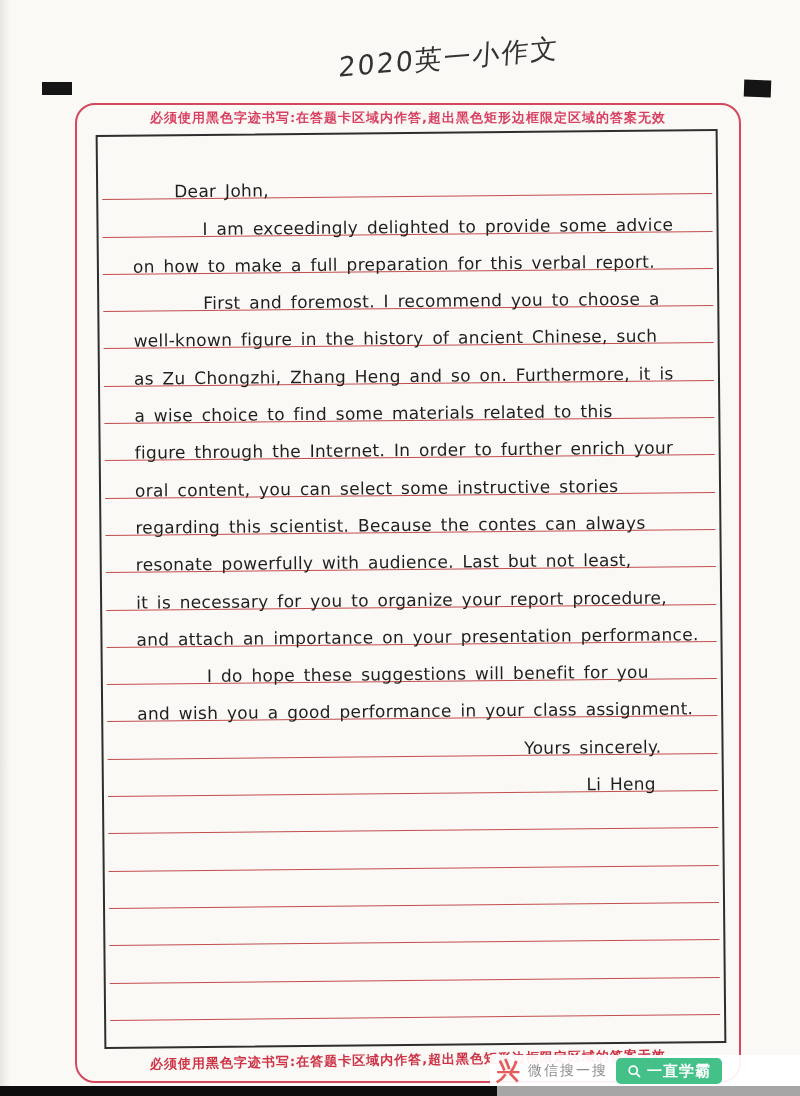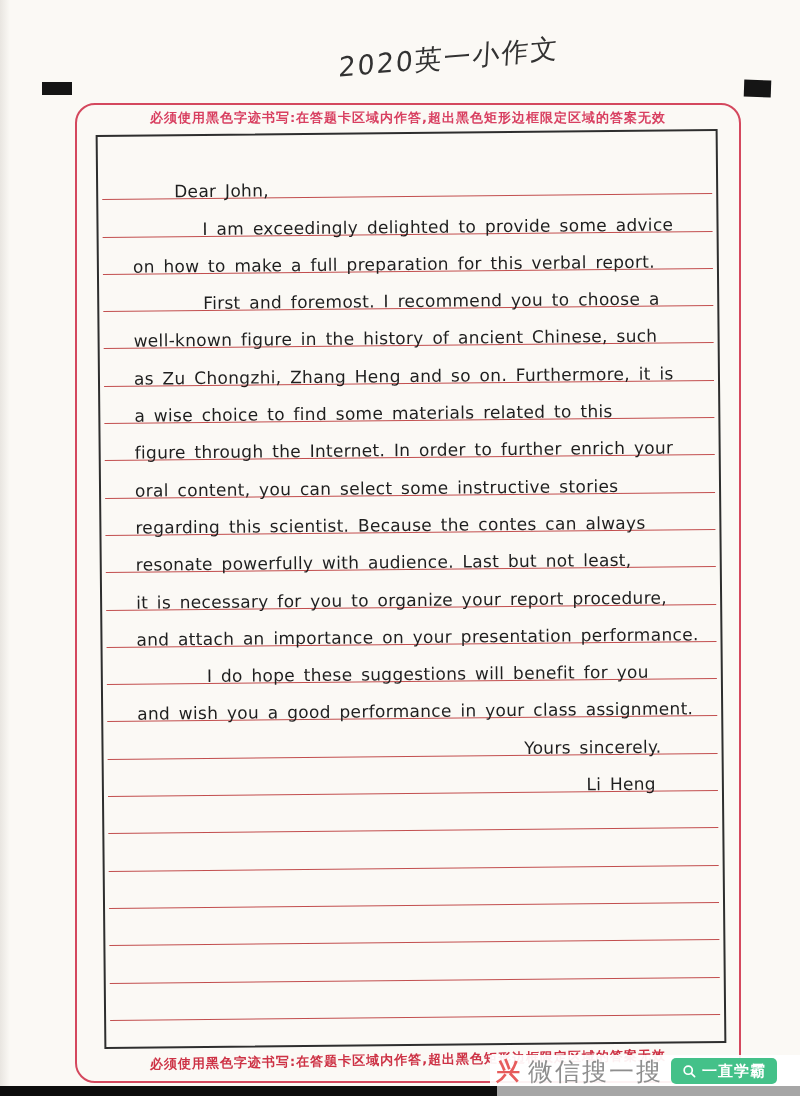--- a/index.html
+++ b/index.html
@@ -40,21 +40,21 @@
   .row.open{padding-left:72px;}
   .row.indent{padding-left:100px;}
   .row.flush{padding-left:30px;}
   .row.right{justify-content:flex-end;padding-right:56px;}
   .row.right2{justify-content:flex-end;padding-right:62px;}
   
   .watermark{position:absolute;left:490px;top:1055px;width:310px;height:32px;
     background:rgba(255,255,255,.93);display:flex;align-items:center;gap:8px;
     padding-left:6px;}
   .brand-spark{font-size:24px;font-weight:bold;color:var(--brand-red);line-height:1;}
-  .wechat-search{font-size:25px;color:var(--brand-gray);letter-spacing:2px;white-space:nowrap;}
+  .wechat-search{font-size:14px;color:var(--brand-gray);letter-spacing:2px;white-space:nowrap;}
   .brand-button{display:flex;align-items:center;gap:6px;height:26px;
     background:var(--brand-green);border:none;border-radius:5px;padding:0 11px;
     cursor:pointer;}
   .brand-button span{color:#fff;font-size:15px;font-weight:bold;letter-spacing:1px;white-space:nowrap;}
   
   .bar-black{position:absolute;left:0;top:1086px;width:497px;height:10px;background:var(--bar-black);}
   .bar-gray{position:absolute;left:497px;top:1086px;width:303px;height:10px;background:var(--bar-gray);}
 </style>
 </head>
 <body>

